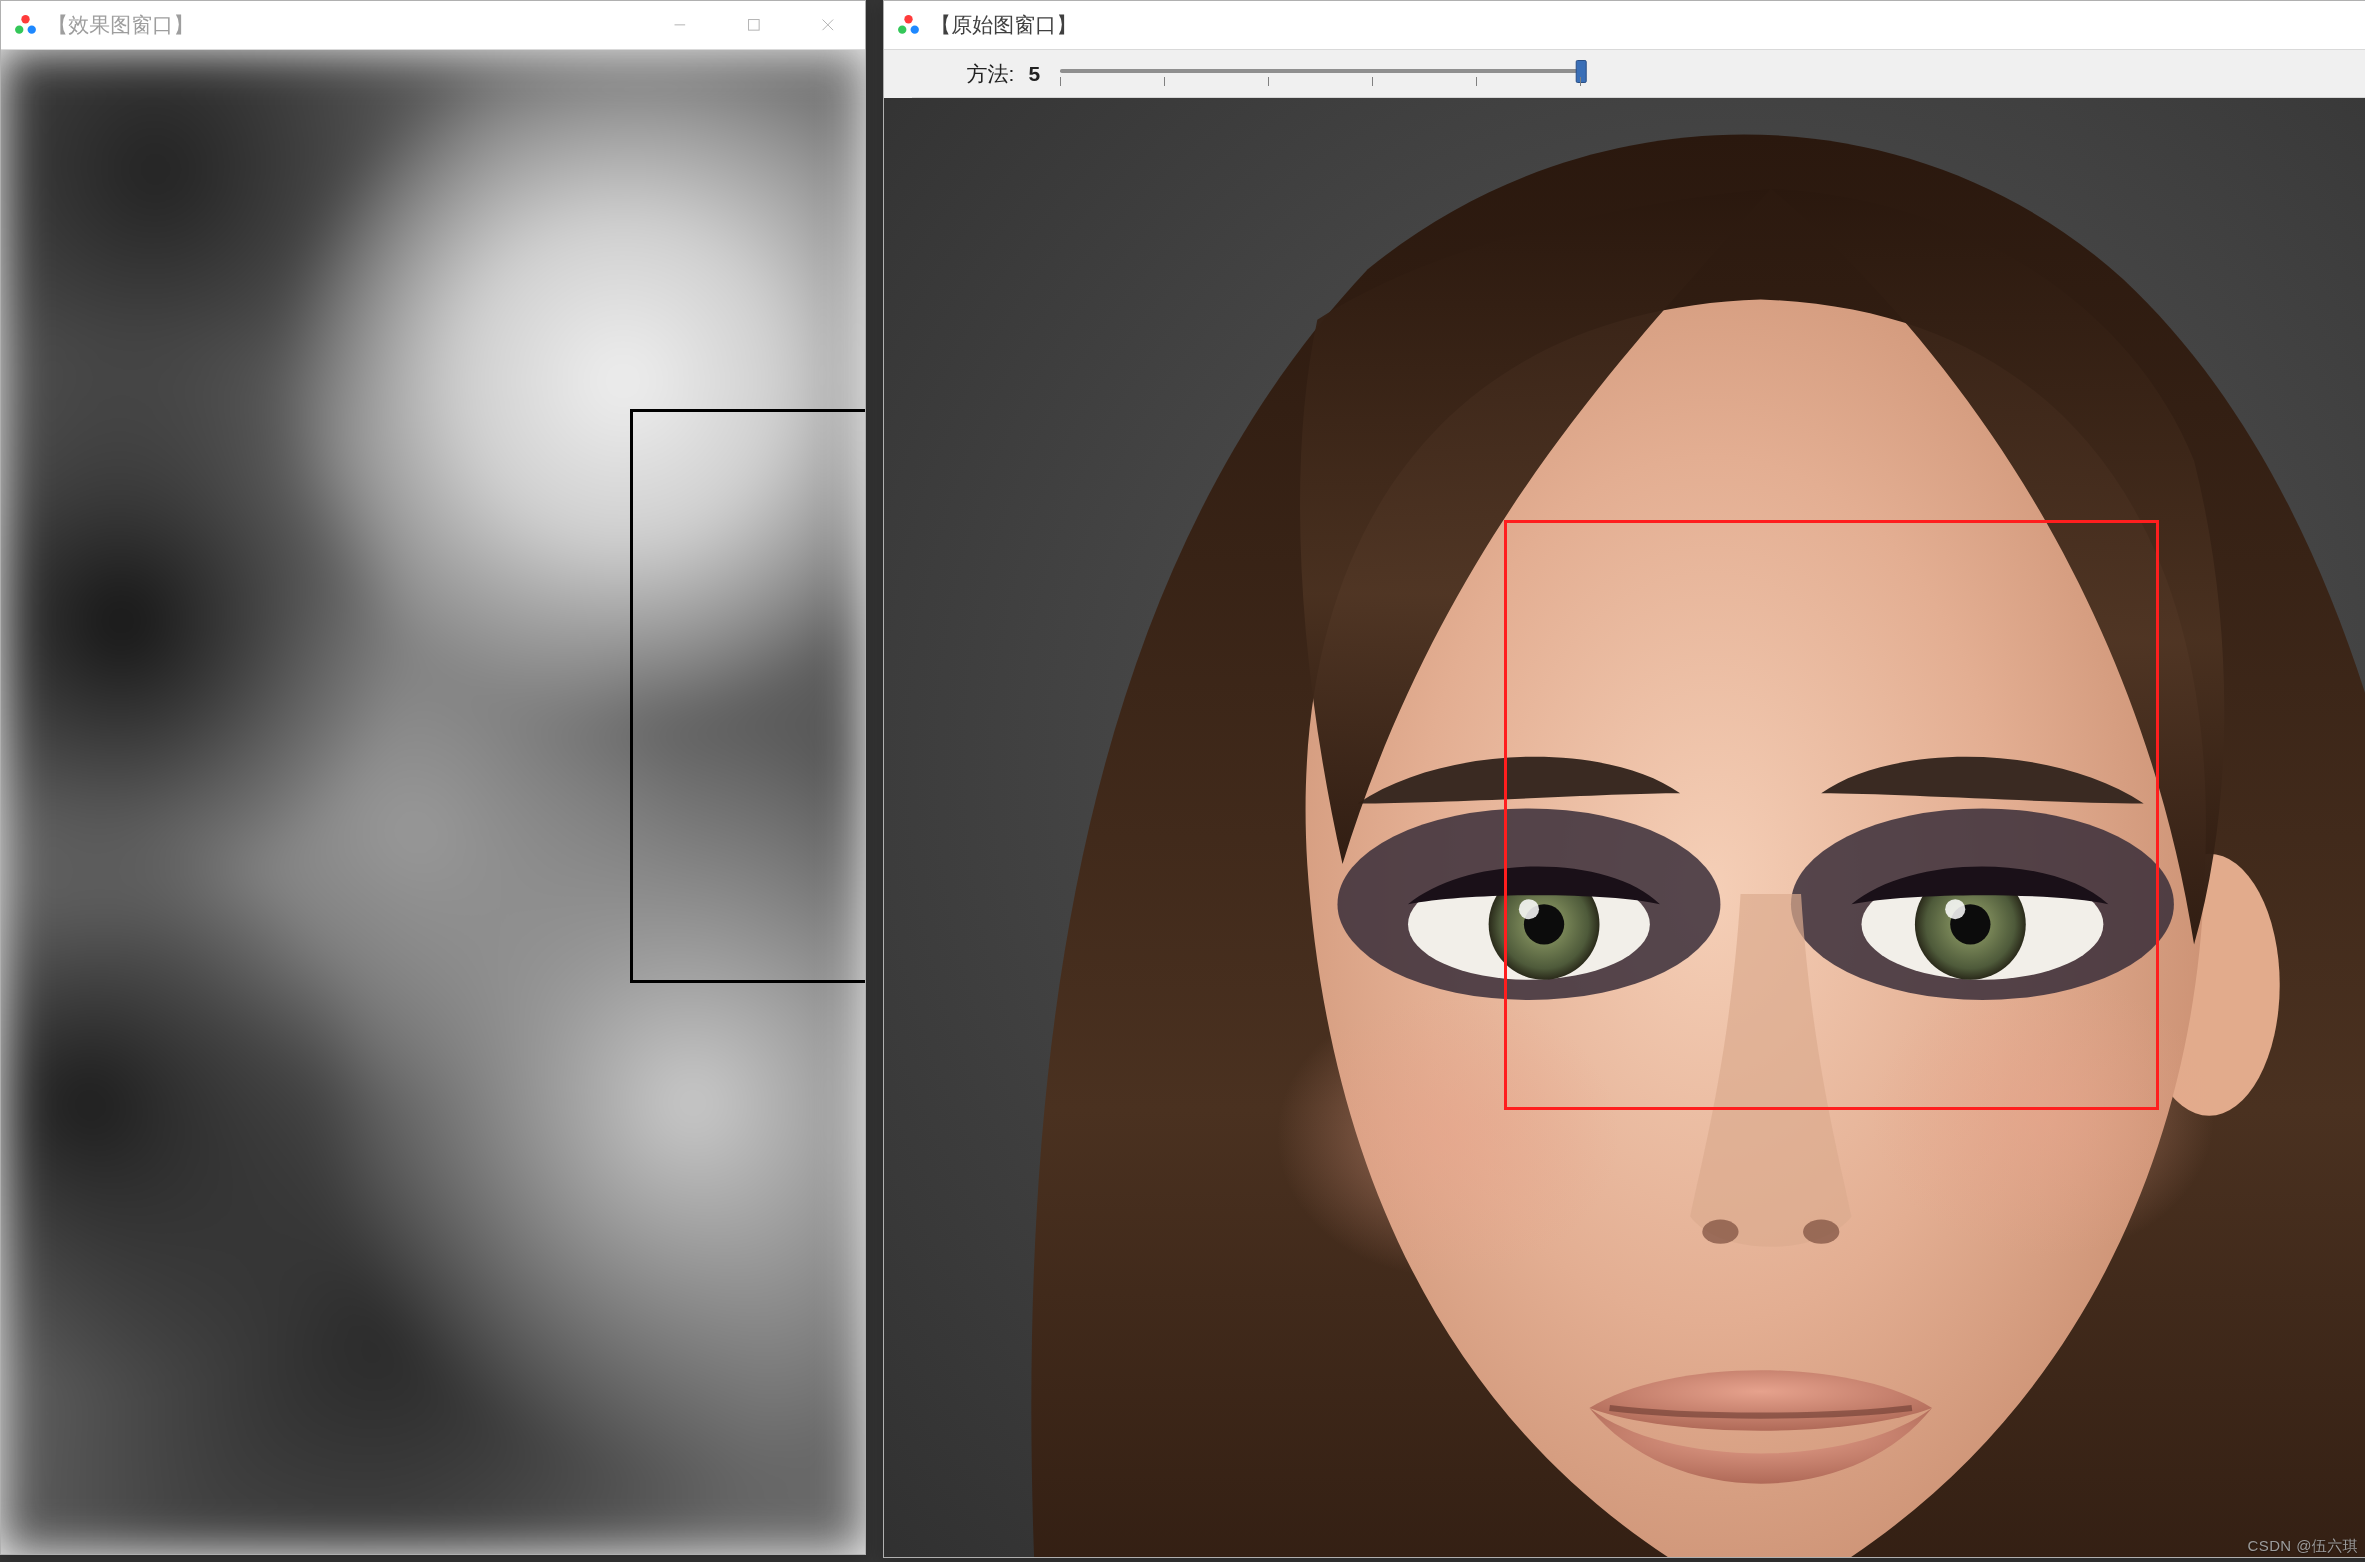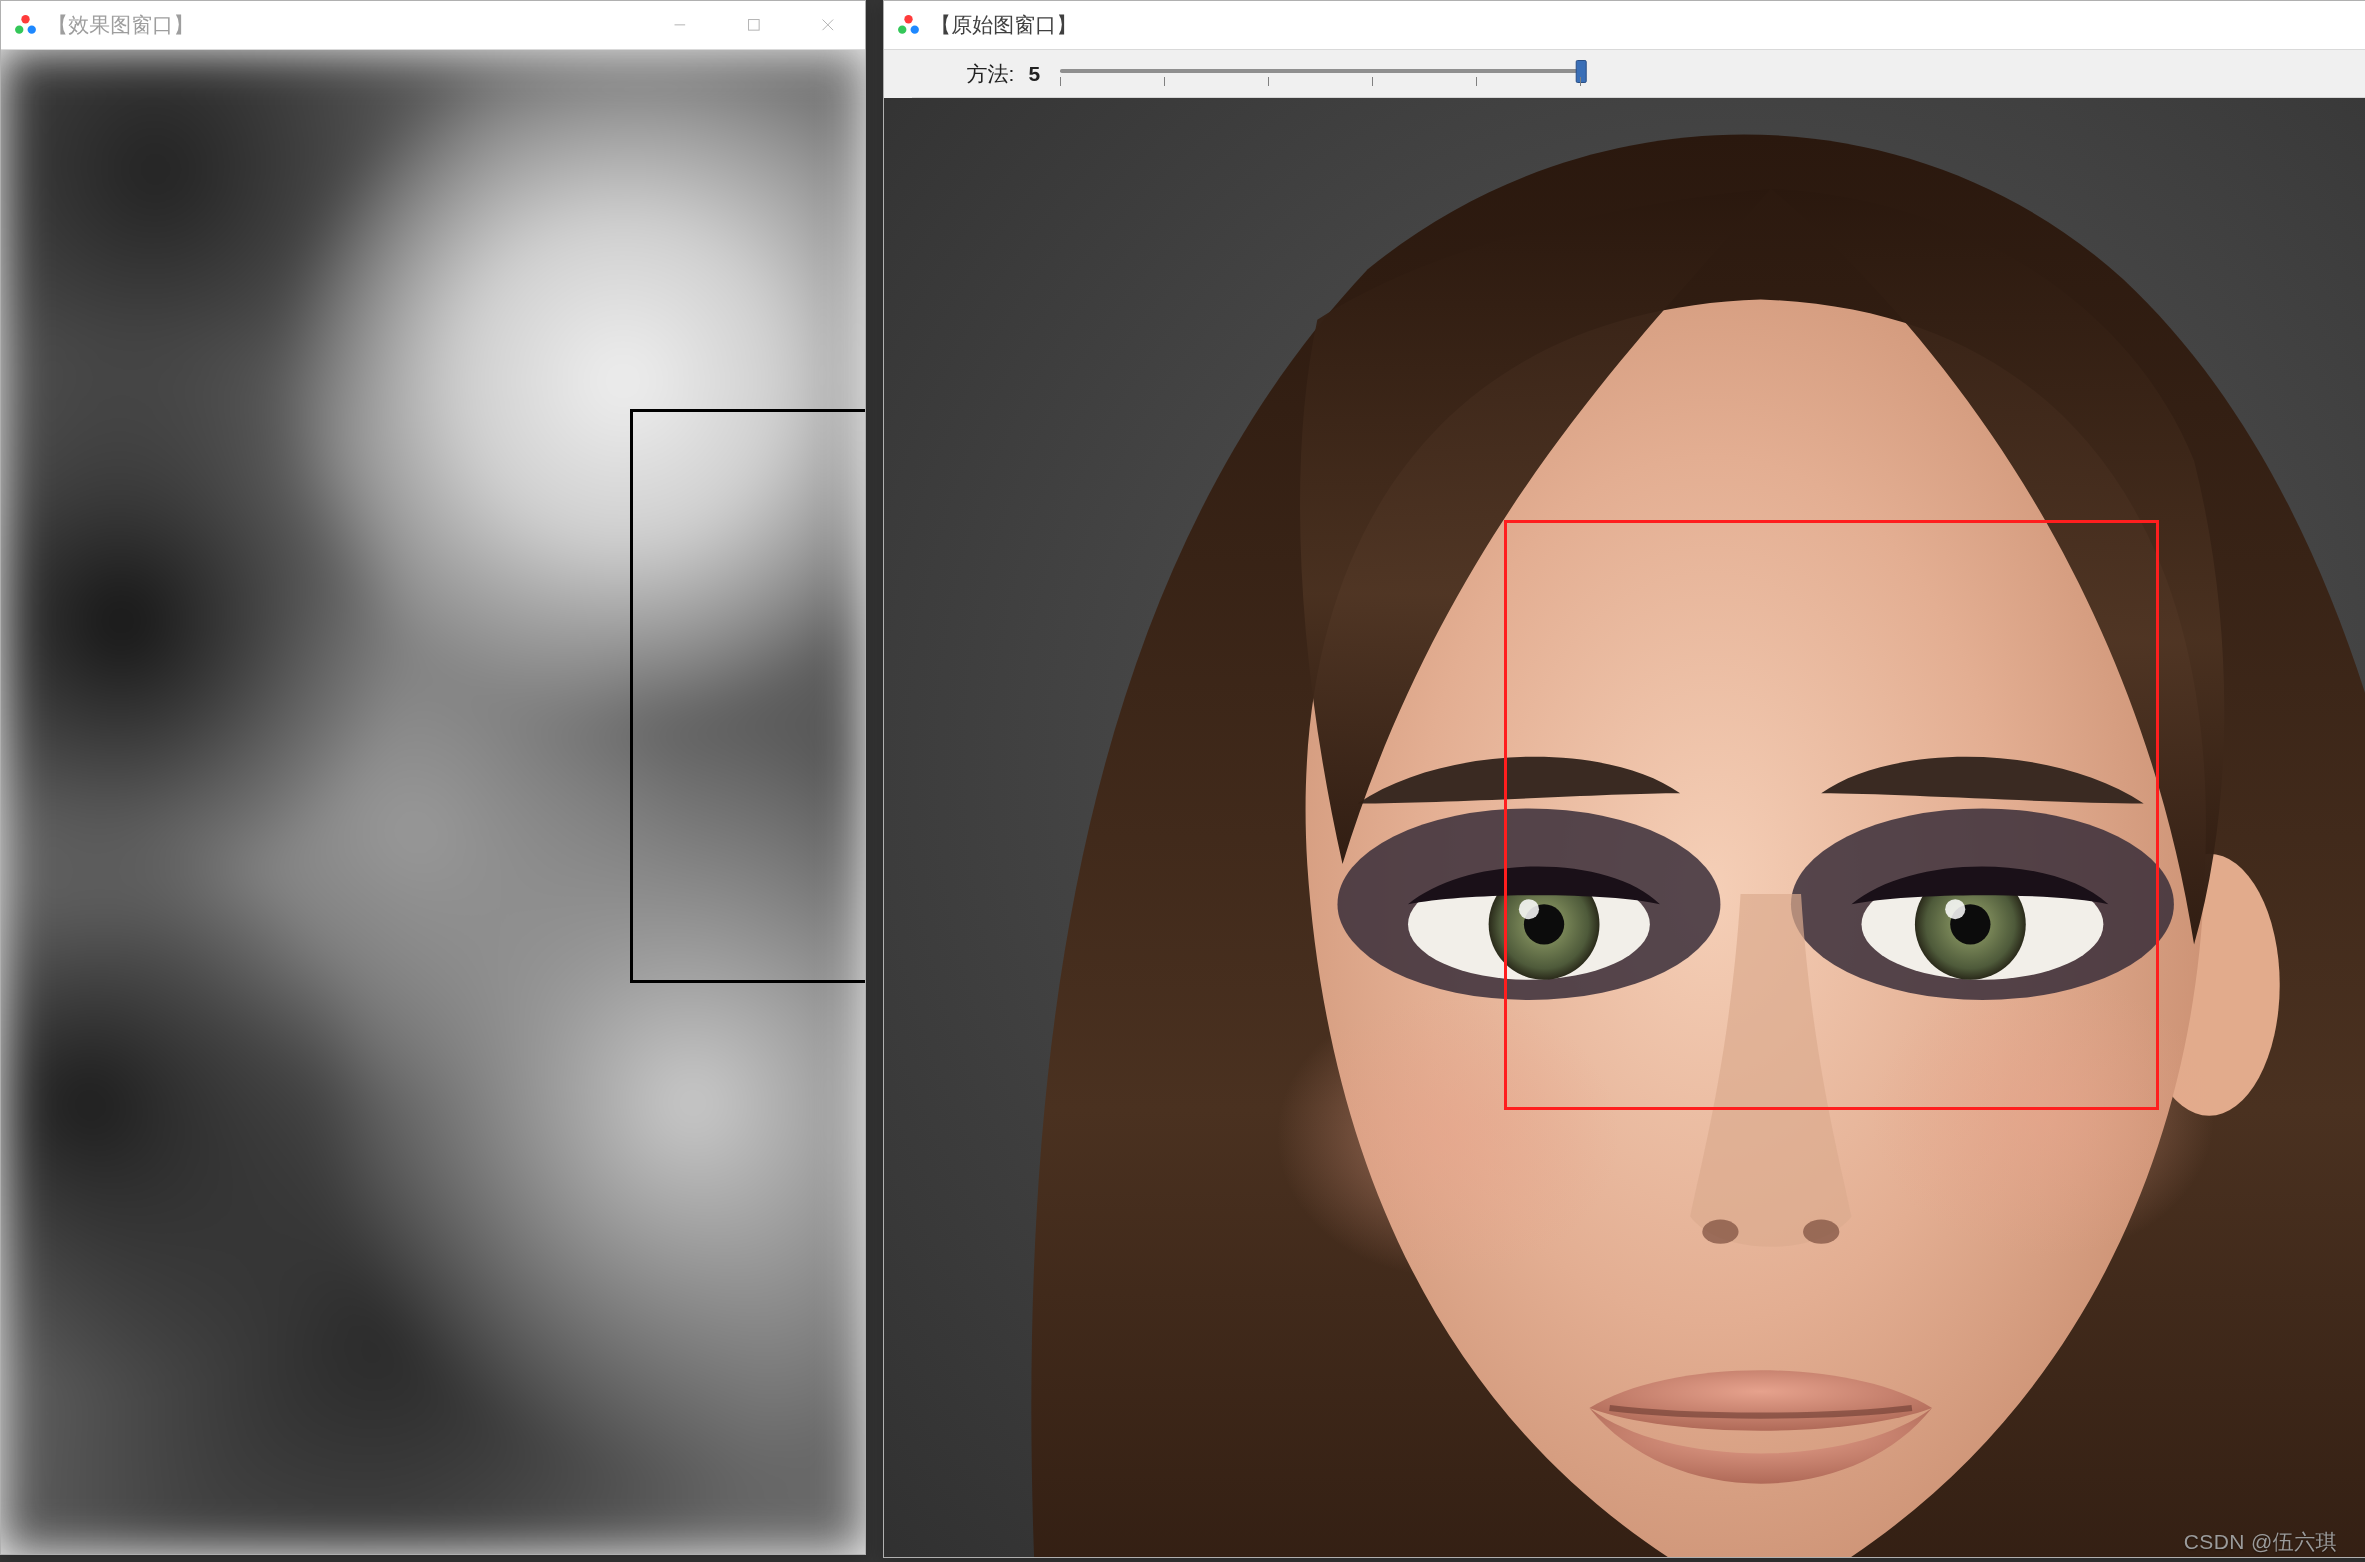--- a/index.html
+++ b/index.html
@@ -114,22 +114,22 @@
       position:absolute; left:0; right:0; top:21px; height:10.6px;
       display:flex; justify-content:space-between;
     }
     .trackbar .ticks span { width:0.9px; height:8.8px; background:#808080; display:block; }
 
     .image-area { position:absolute; top:48px; left:0; right:0; bottom:0; background:#3b3b3b; }
     #face-canvas { position:absolute; inset:0; }
     #roi-rect { position:absolute; border:3.5px solid #ff1e1e; background:transparent; }
 
     .watermark {
-      position:absolute; right:29px; bottom:7px;
-      color:#9b9b9b; font-size:21px; letter-spacing:0.4px;
+      position:absolute; right:8px; bottom:7px;
+      color:#9b9b9b; font-size:15px; letter-spacing:0.4px;
       user-select:none; pointer-events:none;
       text-shadow: 0 0.9px 1.8px rgba(0,0,0,.4);
     }
   </style>
 </head>
 <body>
 
 <div class="desktop" style="transform: scale(1);">
 
   <div id="win-left" class="win inactive">

